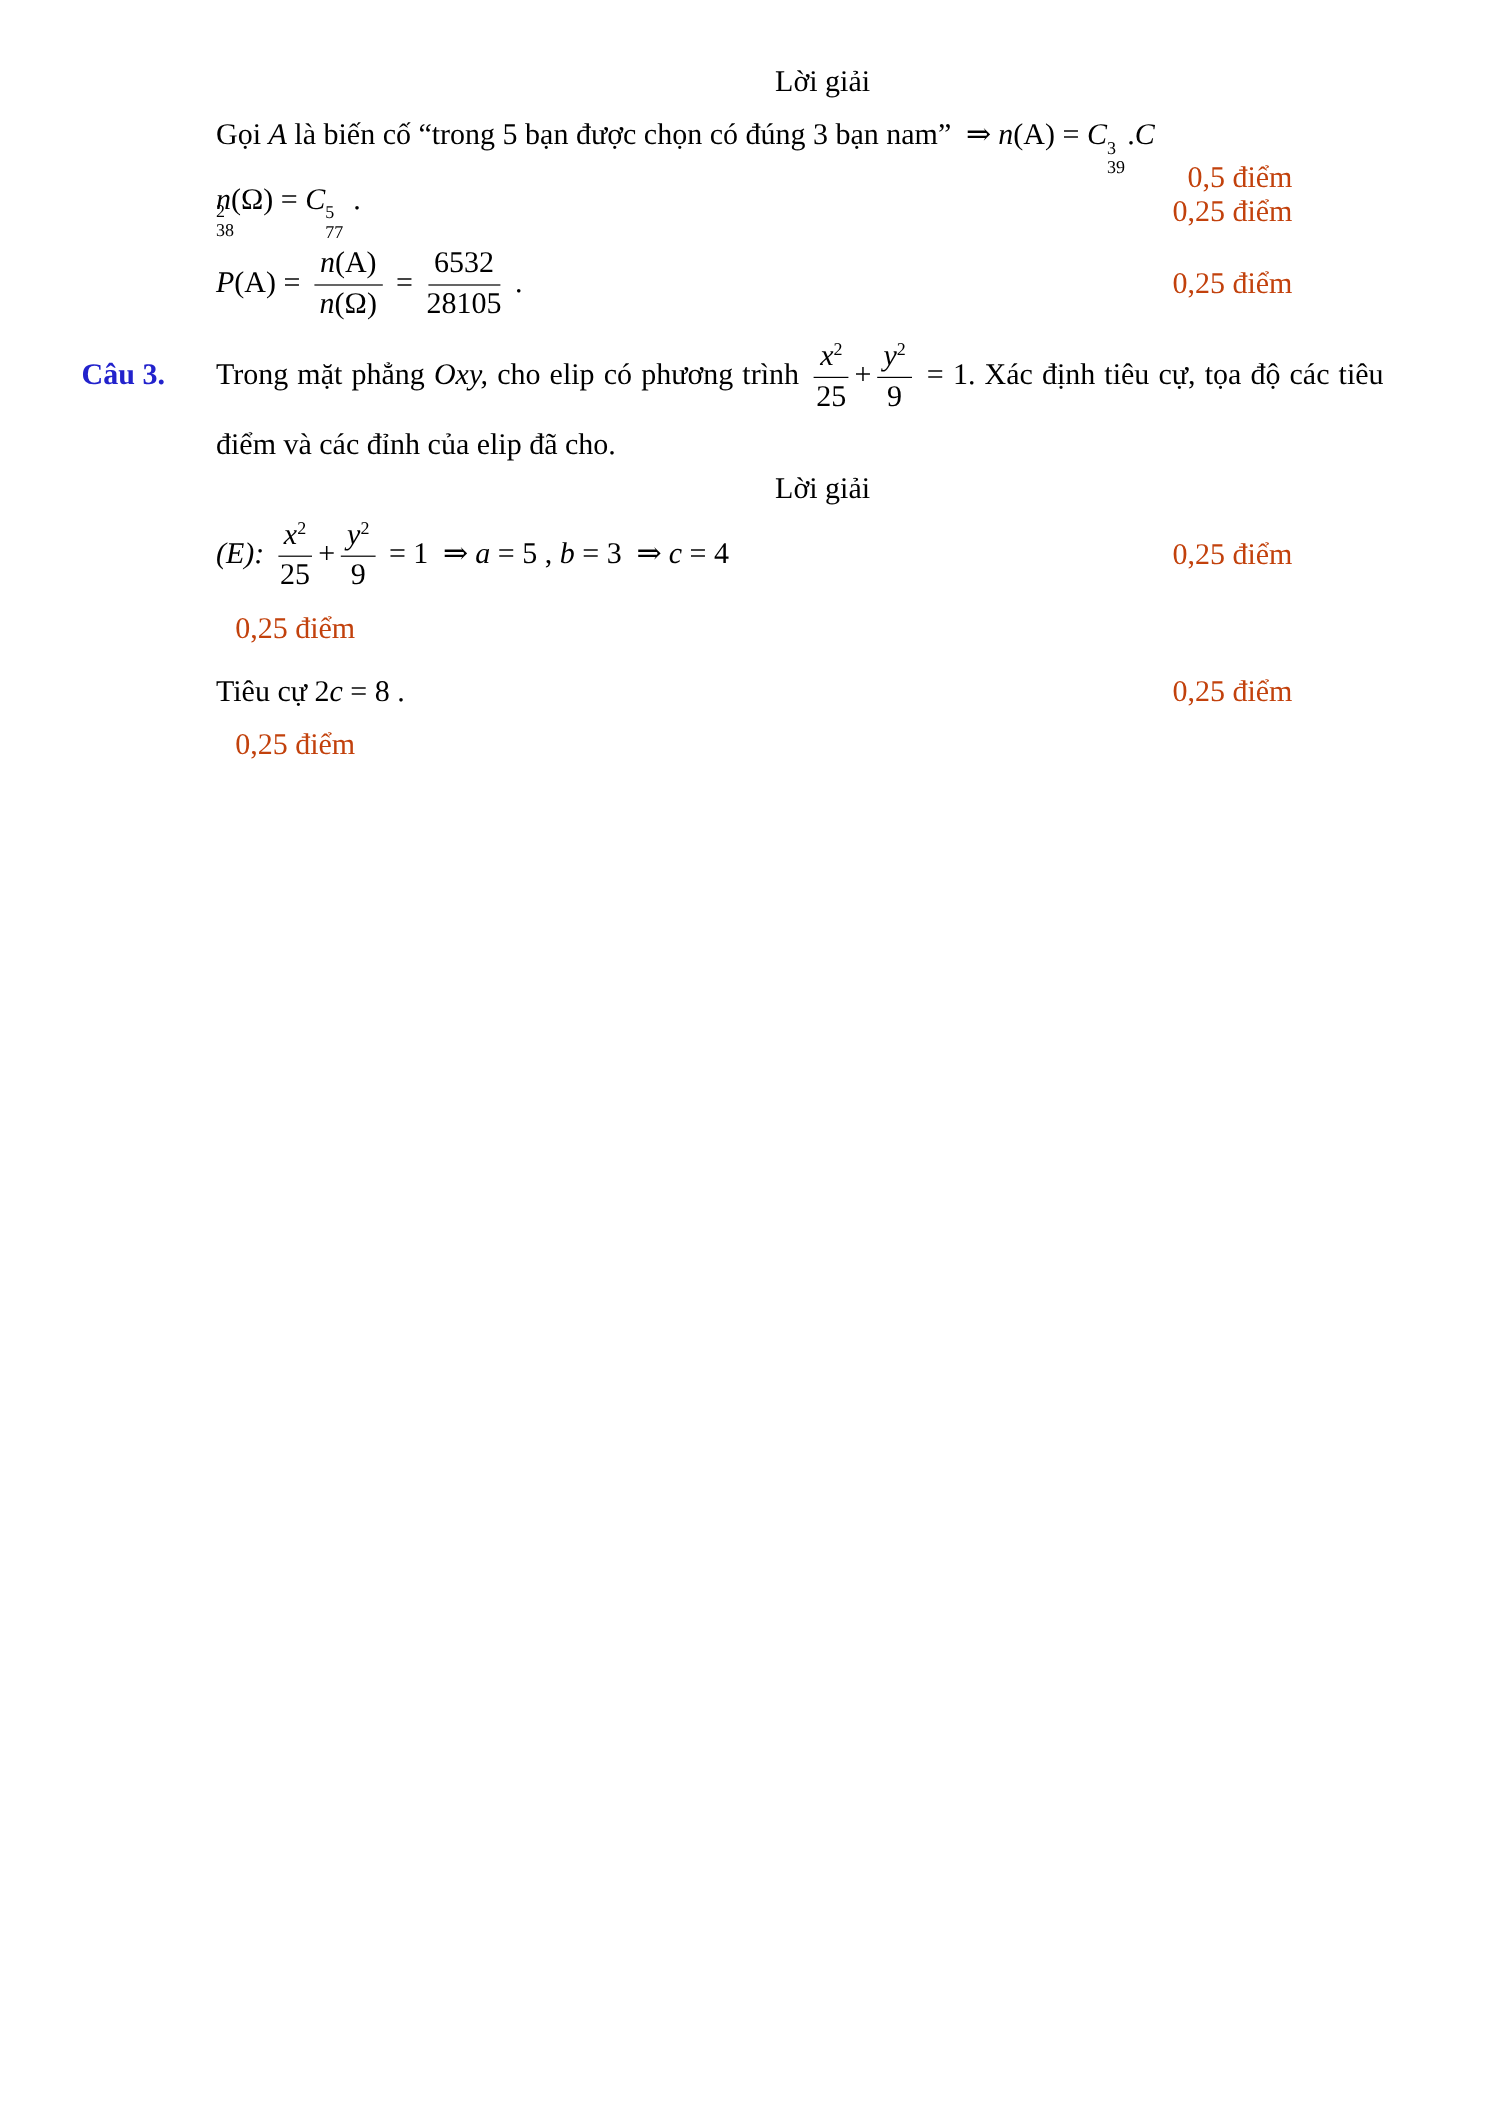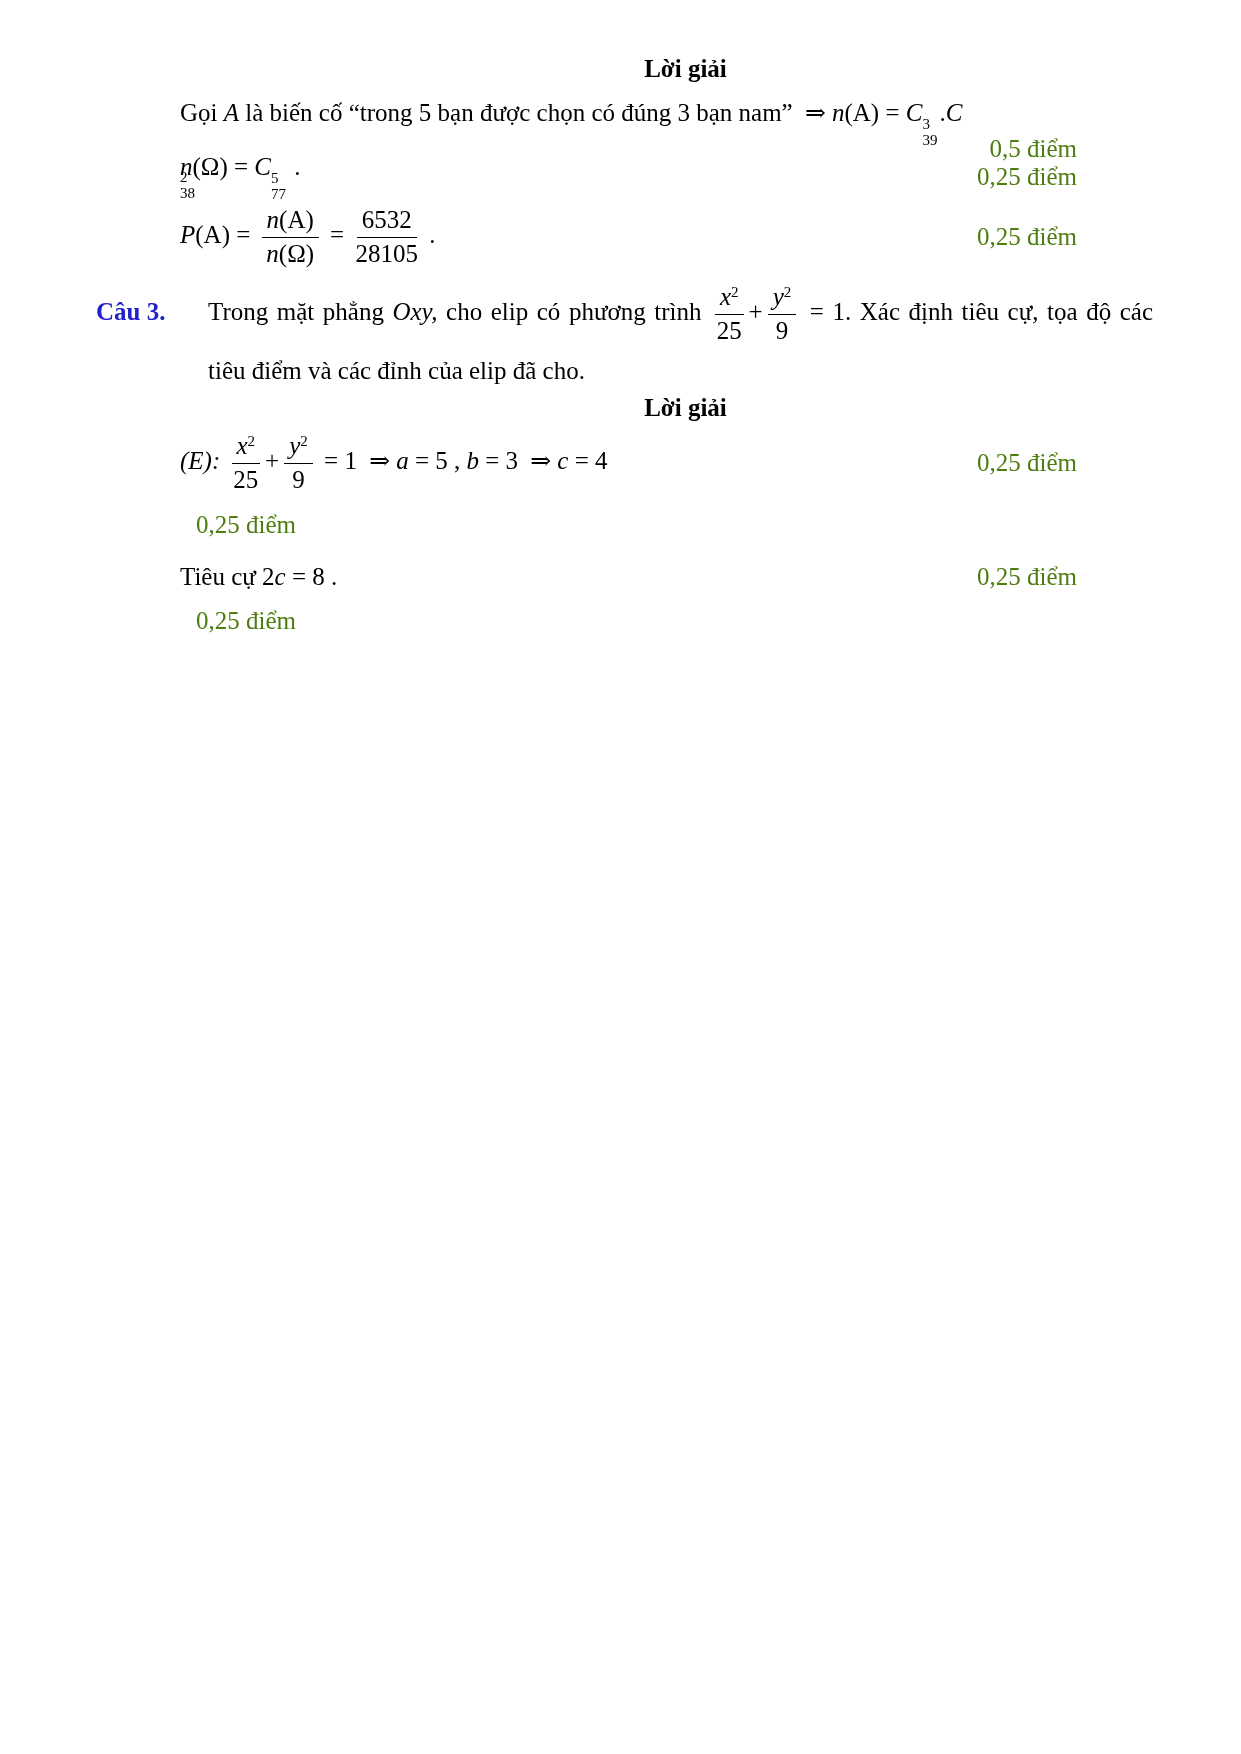--- a/index.html
+++ b/index.html
@@ -1,43 +1,43 @@
 <!DOCTYPE html>
 <html><head>
 <meta charset="utf-8">
 <style>
   html,body { margin:0; padding:0; background:#ffffff; }
   body { font-family:"Liberation Serif","DejaVu Serif",serif; color:#000; }
   .page { position:relative; width:1241px; height:1754px; background:#fff; overflow:hidden;
           font-size:25px; line-height:1.35; }
 
   .heading { position:absolute; left:0; width:1241px; padding-left:130px; box-sizing:border-box;
-             text-align:center; font-weight:bold; font-size:25px; }
+             text-align:center; font-weight:normal; font-size:25px; }
 
   .row { position:absolute; left:180px; right:164px; display:flex; align-items:center; }
   .content { flex:1 1 auto; }
-  .score { flex:0 0 auto; margin-left:16px; color:#4d7c0f; white-space:nowrap; }
+  .score { flex:0 0 auto; margin-left:16px; color:#c2410c; white-space:nowrap; }
 
   .mi { font-style:italic; }
   .arrow { margin:0 6px; }
 
   
   .cs { display:inline-flex; flex-direction:column; font-size:15px; line-height:1.05;
         vertical-align:-0.55em; text-align:left; margin-right:2px; }
   .cs span { display:block; }
 
   
   .frac { display:inline-flex; flex-direction:column; align-items:center; vertical-align:middle;
           margin:0 5px; line-height:1.15; text-align:left; }
   .fnum { display:block; padding:0 5px 2px; border-bottom:1.6px solid #000; }
   .fden { display:block; padding-top:2px; }
   .fsup { font-size:15px; vertical-align:0.55em; line-height:0; }
 
   
-  .q3 { position:absolute; left:68px; right:88px; display:flex; align-items:baseline;margin-left:28px; }
+  .q3 { position:absolute; left:68px; right:88px; display:flex; align-items:baseline; }
   .qlabel { flex:0 0 112px; font-weight:bold; color:#2222cc; }
   .stem { flex:1 1 auto; text-align:justify; line-height:2.0; }
 </style>
 </head>
 <body>
 
 <div class="page">
 
   <div class="heading" style="top:52px">Lời giải</div>
 

